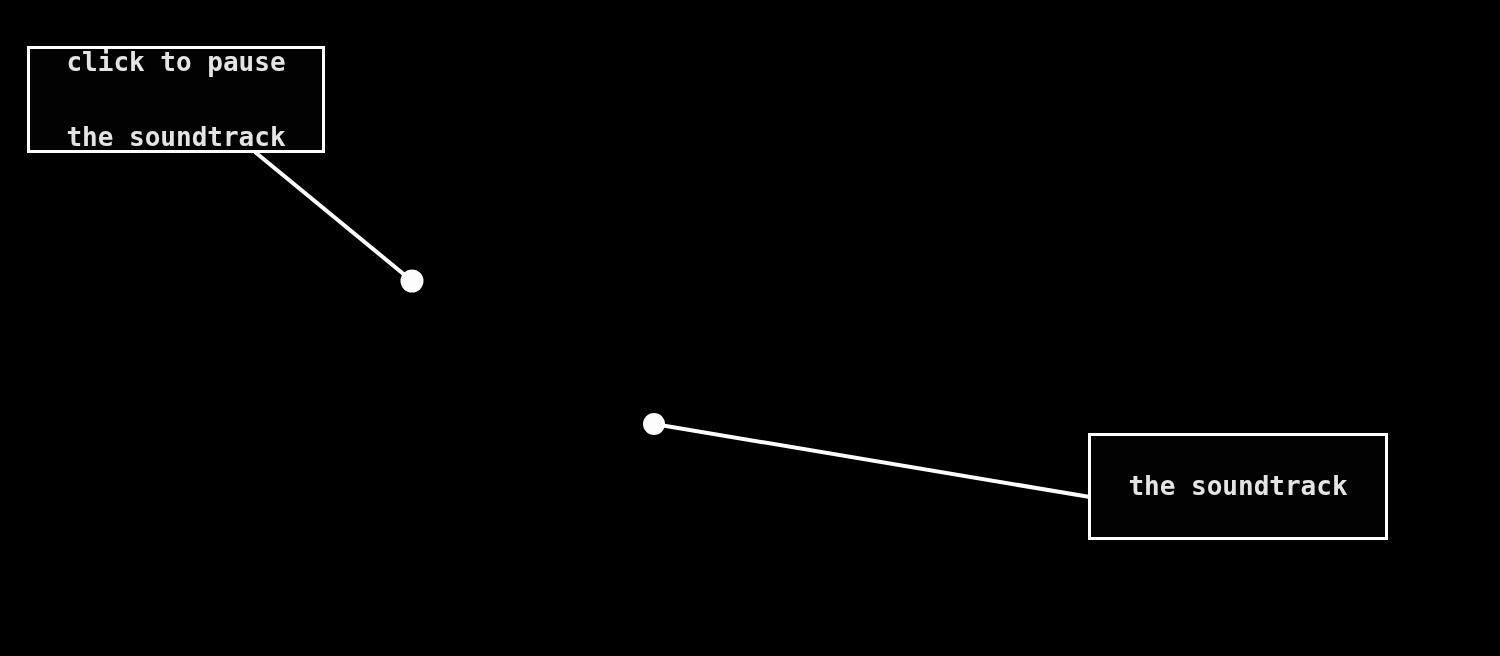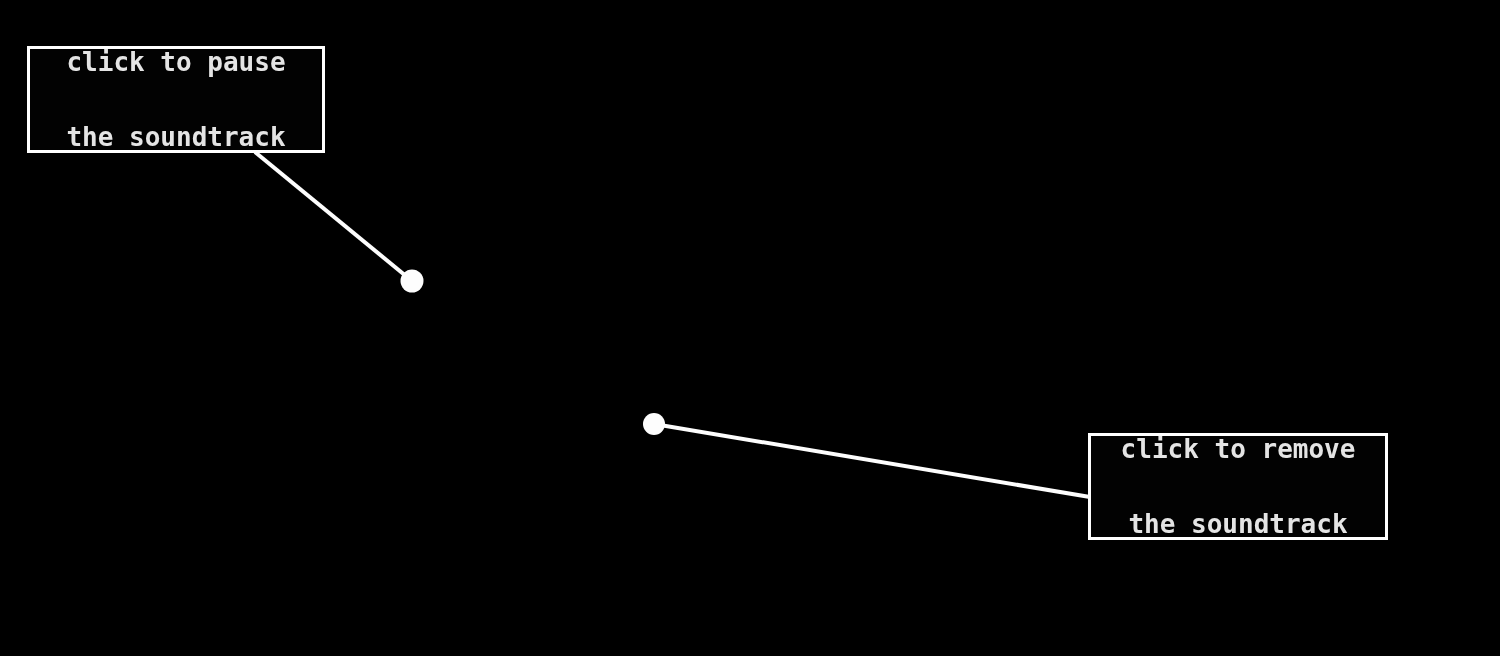--- a/index.html
+++ b/index.html
@@ -51,17 +51,16 @@
     <circle cx="412" cy="281" r="11.5" fill="#fdfdfd"></circle>
     <circle cx="654" cy="424" r="11" fill="#fdfdfd"></circle>
   </svg>
 
   <div class="callout" id="callout-pause">
     <span>click to pause</span>
     <span>the soundtrack</span>
   </div>
 
   <div class="callout" id="callout-remove">
-    <span>click to remove</span>
     <span>the soundtrack</span>
   </div>
 
 </div>
 
 </body></html>

